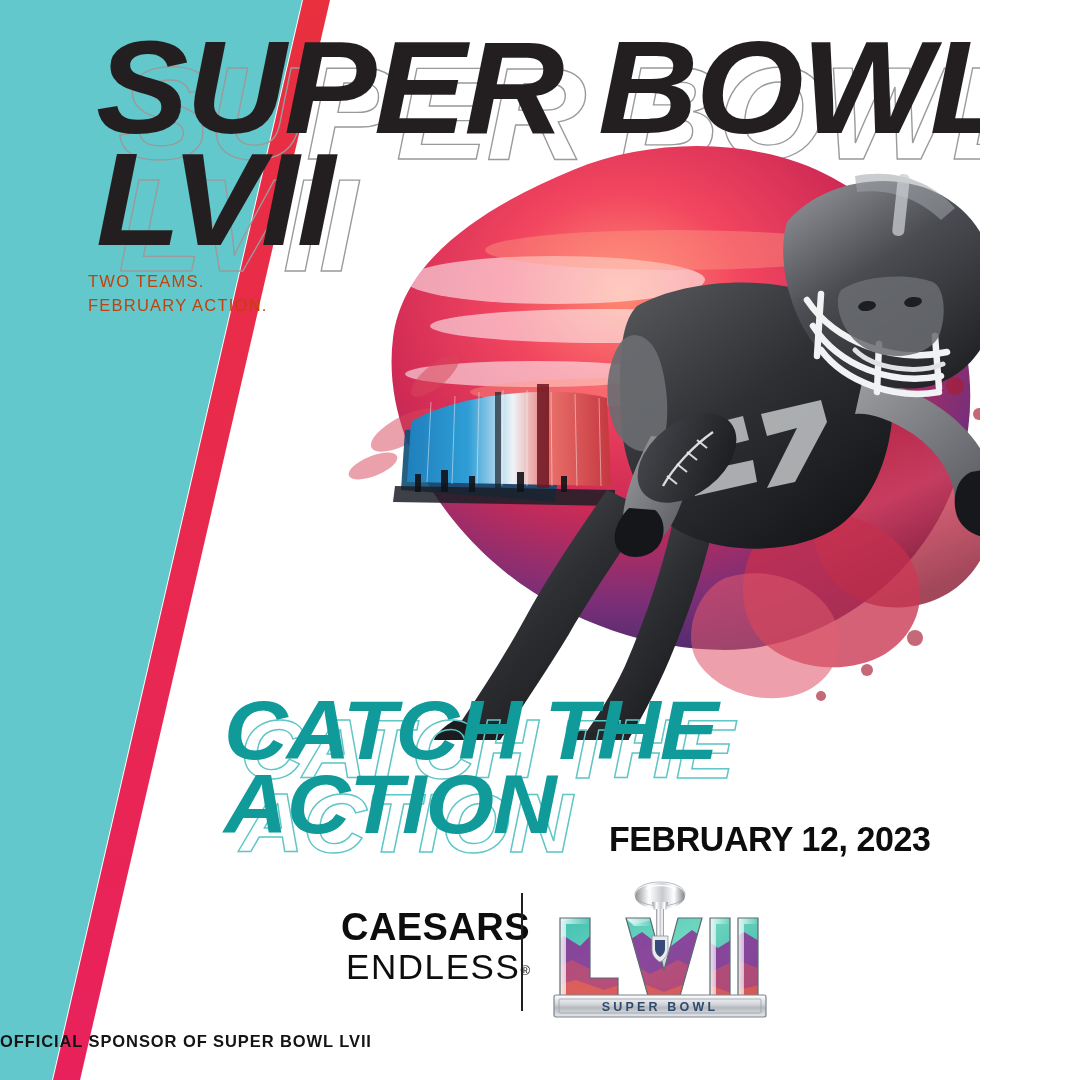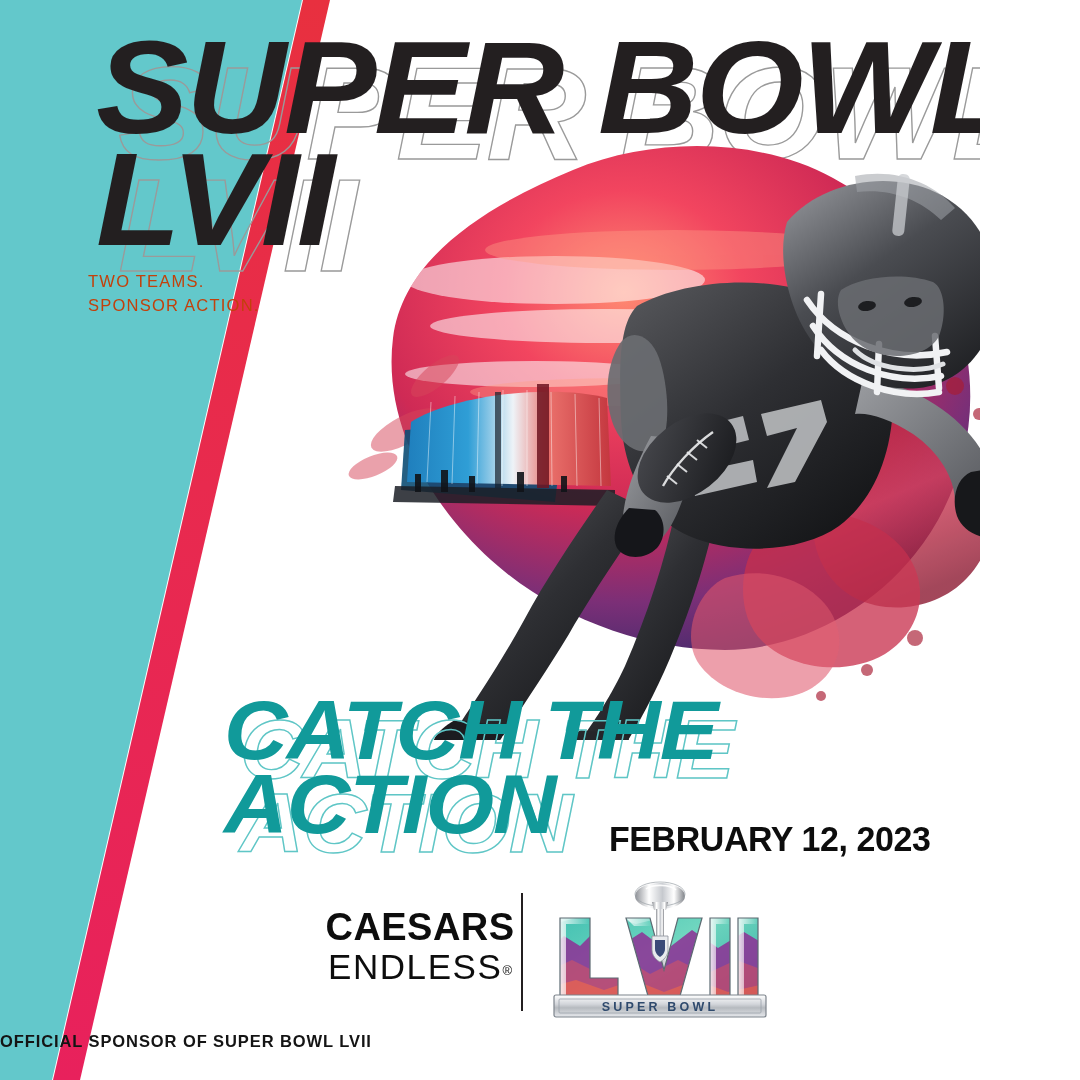--- a/index.html
+++ b/index.html
@@ -111,21 +111,21 @@
 
   
   .lockup{
     position:absolute;
     left:300px;top:880px;
     width:480px;height:140px;
     z-index:6;
   }
   .caesars{
     position:absolute;left:10px;top:28px;
-    width:220px;text-align:center;
+    width:220px;text-align:right;
     color:#0d0d0d;
   }
   .caesars-top{
     font-size:38px;font-weight:700;
     letter-spacing:0.012em;line-height:1.03;
   }
   .caesars-bot{
     font-size:35px;font-weight:300;
     letter-spacing:0.045em;line-height:1.12;
     white-space:nowrap;
@@ -163,21 +163,21 @@
 
   <div class="headline">
     <div class="hl-line hl-1 hl-ghost">SUPER BOWL</div>
     <div class="hl-line hl-2 hl-ghost">LVII</div>
     <div class="hl-line hl-1 hl-solid">SUPER BOWL</div>
     <div class="hl-line hl-2 hl-solid">LVII</div>
   </div>
 
   <div class="tagline">
     <div>TWO TEAMS.</div>
-    <div>SPONSOR ACTION.</div>
+    <div>FEBRUARY ACTION.</div>
   </div>
 
   <div class="hero">
     <svg viewBox="0 0 760 610" xmlns="http://www.w3.org/2000/svg">
       <defs>
         <radialGradient id="skyG" cx="0.42" cy="0.30" r="0.72">
           <stop offset="0%" stop-color="#ff8b72"></stop>
           <stop offset="26%" stop-color="#f2455f"></stop>
           <stop offset="55%" stop-color="#cf2a55"></stop>
           <stop offset="80%" stop-color="#7b2f77"></stop>

